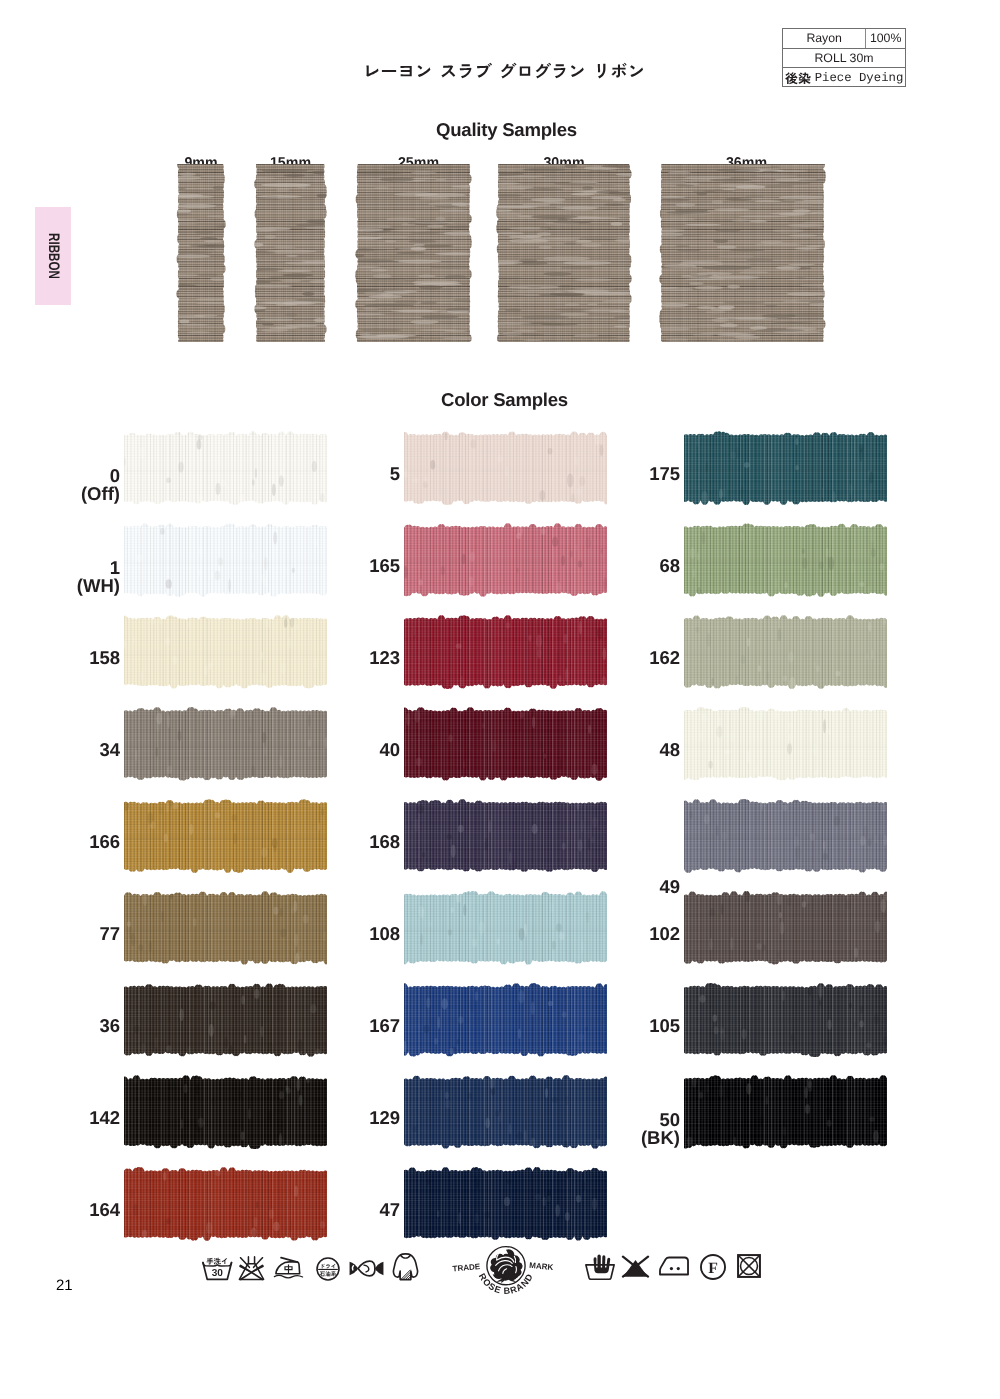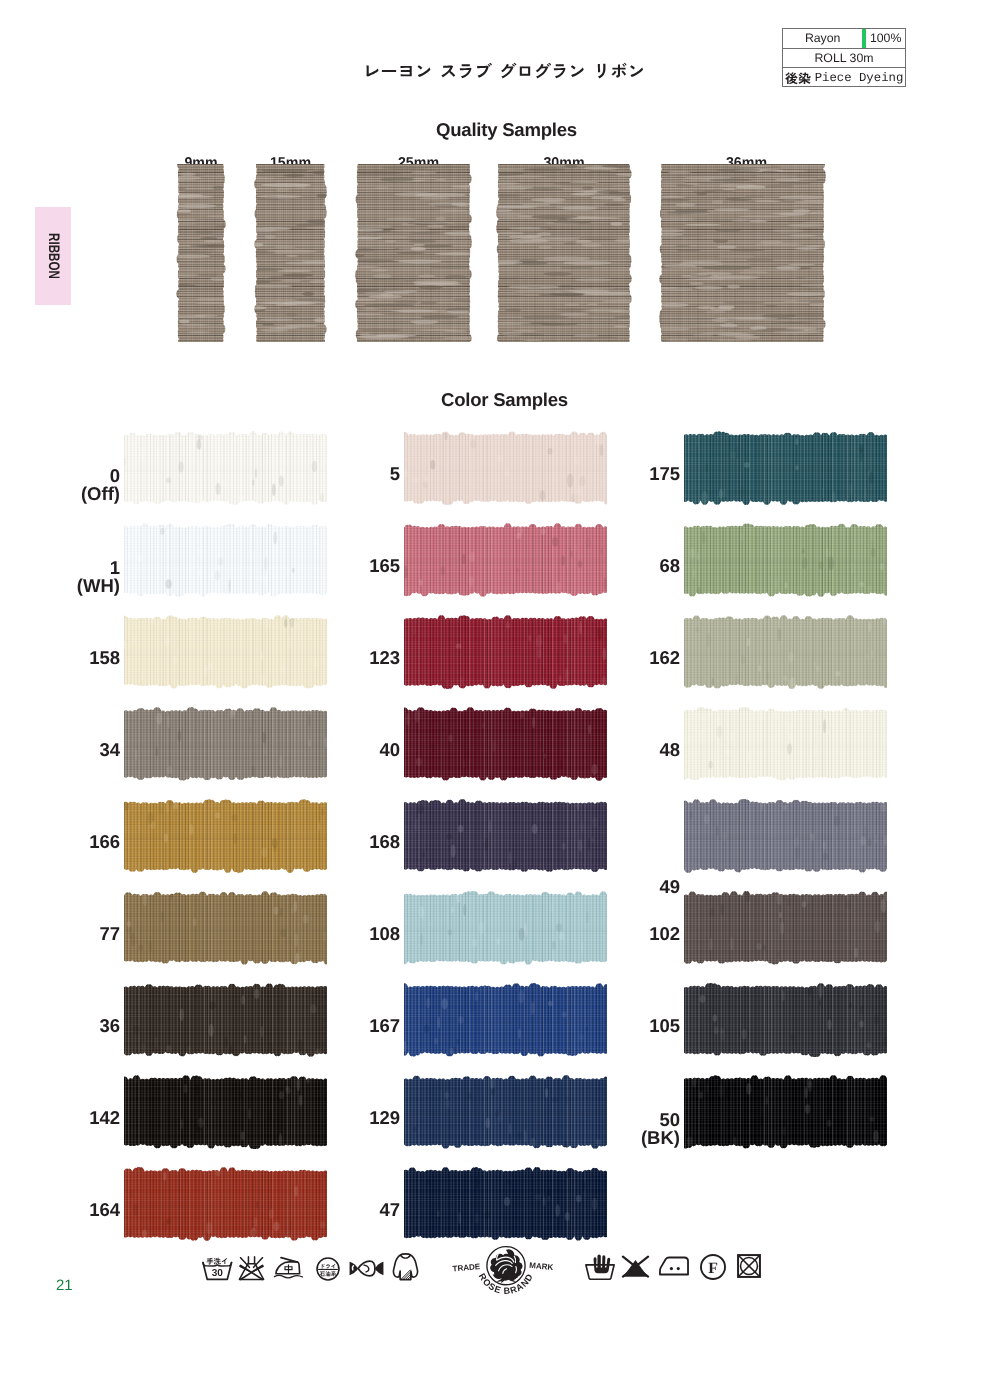--- a/index.html
+++ b/index.html
@@ -10,37 +10,37 @@
 .page{position:absolute;left:0;top:0;width:1000px;height:1399px;}
 #title{position:absolute;left:124px;top:22px;font-size:30px;font-weight:bold;
  letter-spacing:0.38px;white-space:nowrap;line-height:1;}
 #subtitle-ja{position:absolute;left:363px;top:62px;}
 #spec-table{position:absolute;left:782px;top:28px;width:124px;height:59px;
  border:1px solid #6f6f6f;box-sizing:border-box;}
 #spec-table .row{display:flex;height:19.66px;border-bottom:1px solid #6f6f6f;box-sizing:border-box;}
 #spec-table .row:last-child{border-bottom:none;font-family:Liberation Mono, monospace;}
 #spec-table .cell{display:flex;align-items:center;justify-content:center;
  font-size:12.3px;line-height:1;box-sizing:border-box;height:100%;}
-#spec-table .c-mat{width:84px;border-right:4px solid #22c55e;}
+#spec-table .c-mat{width:84px;border-right:1px solid #22c55e;}
 #spec-table .c-pct{width:39px;}
 #spec-table .c-roll{width:100%;}
 #spec-table .c-dye{width:100%;gap:4px;}
 #side-tab{position:absolute;left:35px;top:207px;width:36px;height:98px;}
 #side-tab span{position:absolute;left:50%;top:50%;
  transform:translate(-50%,-50%) rotate(90deg) scaleX(0.76);
  font-size:15.3px;font-weight:bold;letter-spacing:0px;white-space:nowrap;}
 .section-title{position:absolute;font-size:18.6px;font-weight:bold;white-space:nowrap;letter-spacing:-0.25px;}
 #quality-title{left:436px;top:119px;}
 #color-title{left:441px;top:389px;}
 .qlabel{position:absolute;top:139px;font-size:14.2px;font-weight:bold;text-align:center;white-space:nowrap;margin-top:16px;}
 .qswatch{position:absolute;top:162px;}
 .cs-label{position:absolute;font-size:18.5px;font-weight:bold;text-align:right;
  white-space:nowrap;line-height:18px;}
 .cs-swatch{position:absolute;}
-#page-number{position:absolute;left:56px;top:1277px;font-size:15px;color:#15803d;}
+#page-number{position:absolute;left:56px;top:1277px;font-size:15px;color:#000000;}
 .care-icon{position:absolute;}
 </style>
 </head>
 <body>
 
 <div class="page">
 <svg width="0" height="0" style="position:absolute" aria-hidden="true">
       <defs>
 <pattern id="ribV" width="83" height="99" patternUnits="userSpaceOnUse">
           <rect x="0" width="1.1" height="99" fill="#000" opacity="0.2"></rect>

